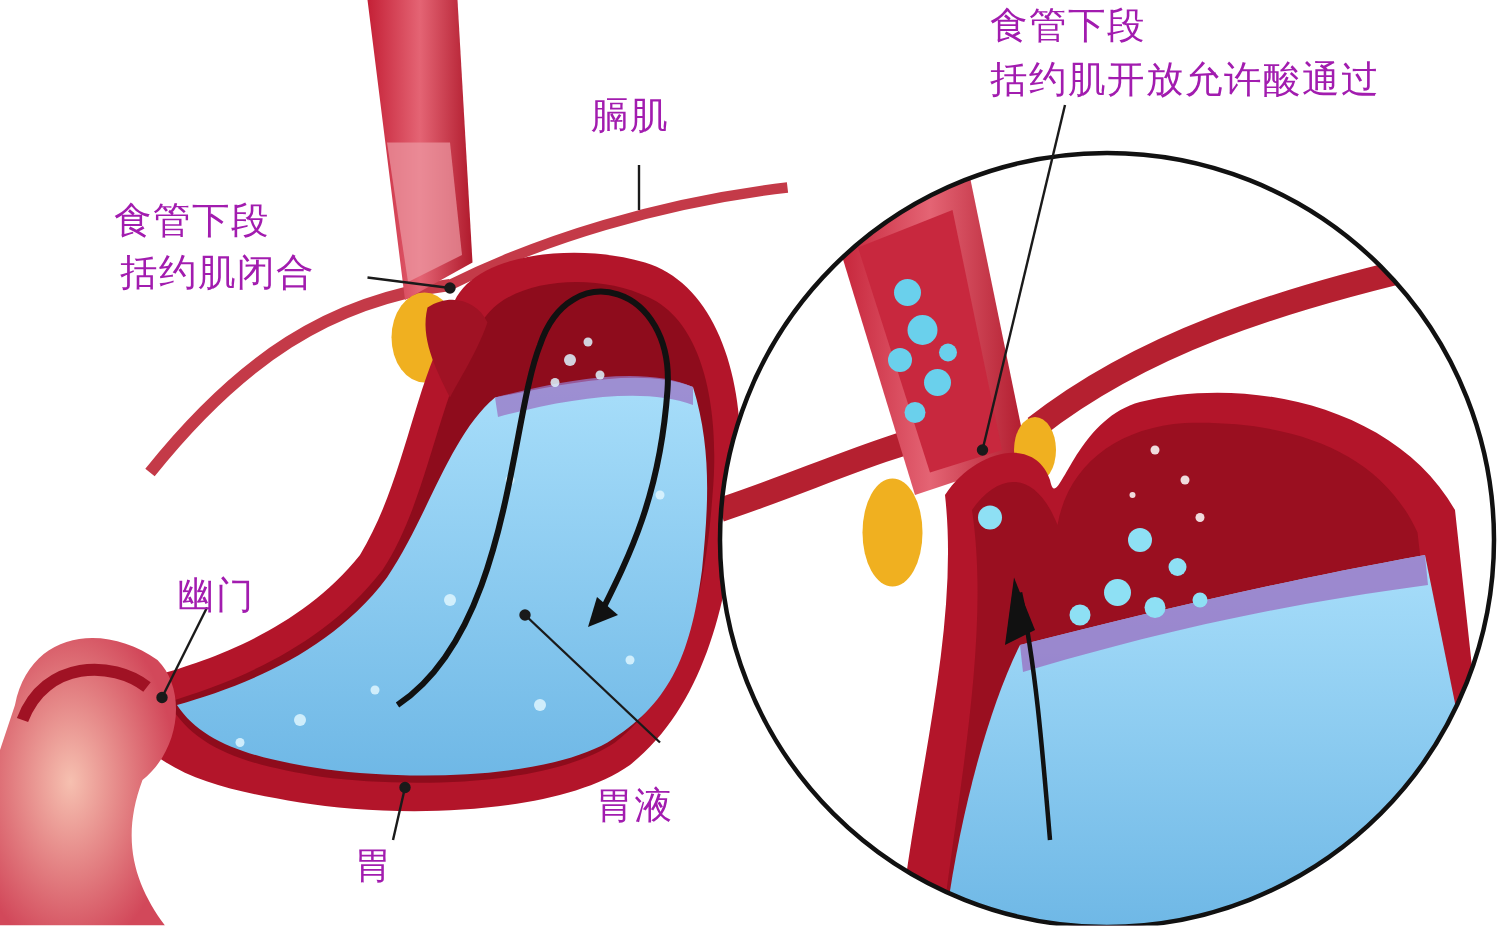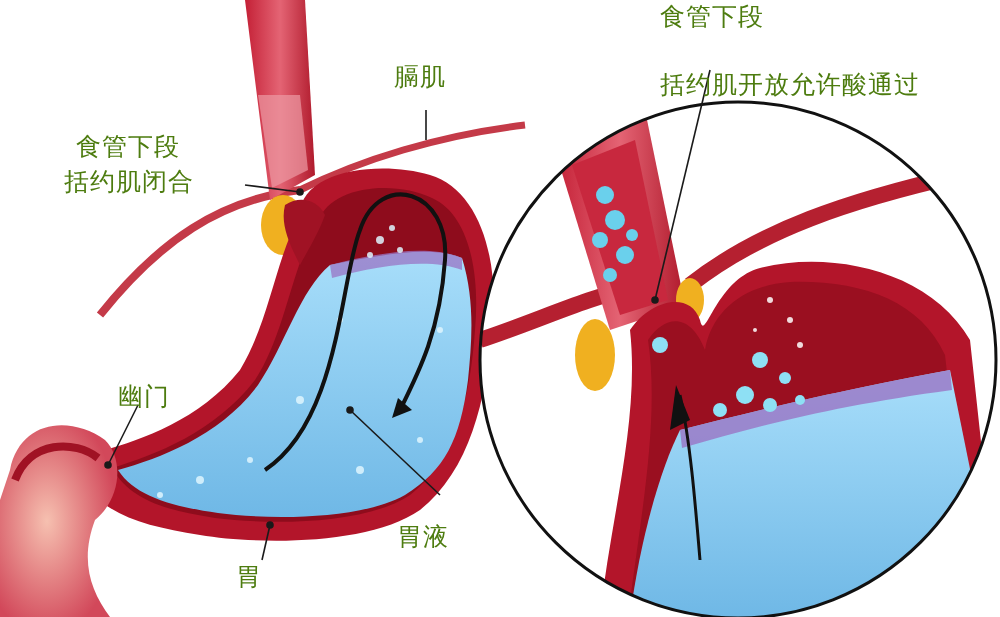--- a/index.html
+++ b/index.html
@@ -1,19 +1,19 @@
 <!DOCTYPE html>
 <html><head>
 <meta charset="utf-8">
 <style>
   html, body { margin:0; padding:0; background:#ffffff; }
   body { width:1000px; height:617px; overflow:hidden; position:relative;
          font-family:"DejaVu Sans", "Liberation Sans", sans-serif; }
   #stage { position:absolute; left:0; top:0; width:1000px; height:617px; }
-  .label { position:absolute; color:#4d7c0f; font-size:25px; line-height:34px;
+  .label { position:absolute; color:#a21caf; font-size:25px; line-height:34px;
            letter-spacing:1px; white-space:nowrap; font-weight:500; }
 </style>
 </head>
 <body>
 
 <svg id="stage" viewBox="0 0 1000 617" xmlns="http://www.w3.org/2000/svg">
   <defs>
     <linearGradient id="fluidGrad" x1="0" y1="0" x2="0" y2="1">
       <stop offset="0" stop-color="#a8defa"></stop>
       <stop offset="1" stop-color="#6fb8e6"></stop>
@@ -138,19 +138,19 @@
     <path d="M262 560 L270 525"></path>
       <circle cx="270" cy="525" r="3" fill="#1a1a1a"></circle>
     <path d="M440 495 L350 410"></path>
       <circle cx="350" cy="410" r="3" fill="#1a1a1a"></circle>
     <path d="M710 70 L655 300"></path>
       <circle cx="655" cy="300" r="3" fill="#1a1a1a"></circle>
   </g>
 </svg>
 
 <div class="label" style="left:76px;top:130px;">食管下段</div>
-<div class="label" style="left:64px;top:165px;">括约肌闭合</div>
+<div class="label" style="left:80px;top:165px;">括约肌闭合</div>
 <div class="label" style="left:394px;top:60px;text-align:center;">膈肌</div>
 <div class="label" style="left:118px;top:380px;">幽门</div>
 <div class="label" style="left:236px;top:560px;">胃</div>
 <div class="label" style="left:397px;top:520px;">胃液</div>
 <div class="label" style="left:660px;top:0px;">食管下段</div>
-<div class="label" style="left:660px;top:36px;margin-top:32px;">括约肌开放允许酸通过</div>
+<div class="label" style="left:660px;top:36px;">括约肌开放允许酸通过</div>
 
 </body></html>

